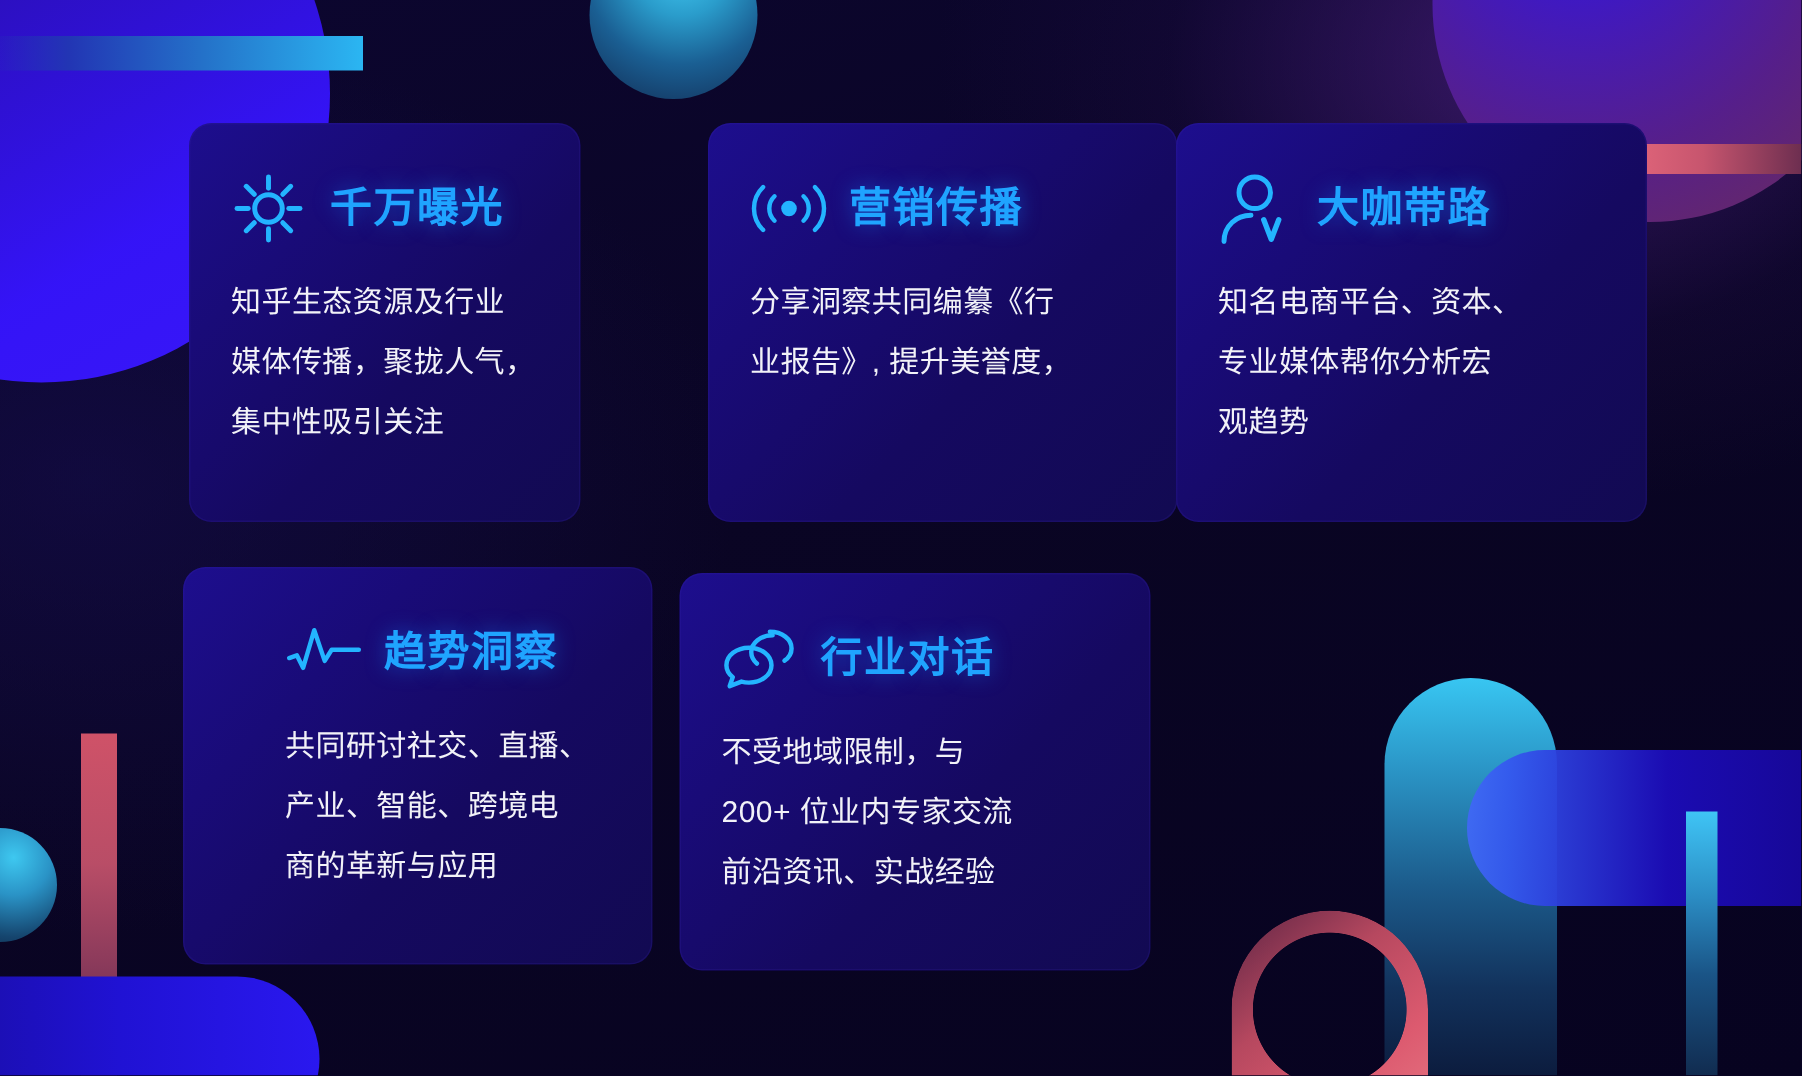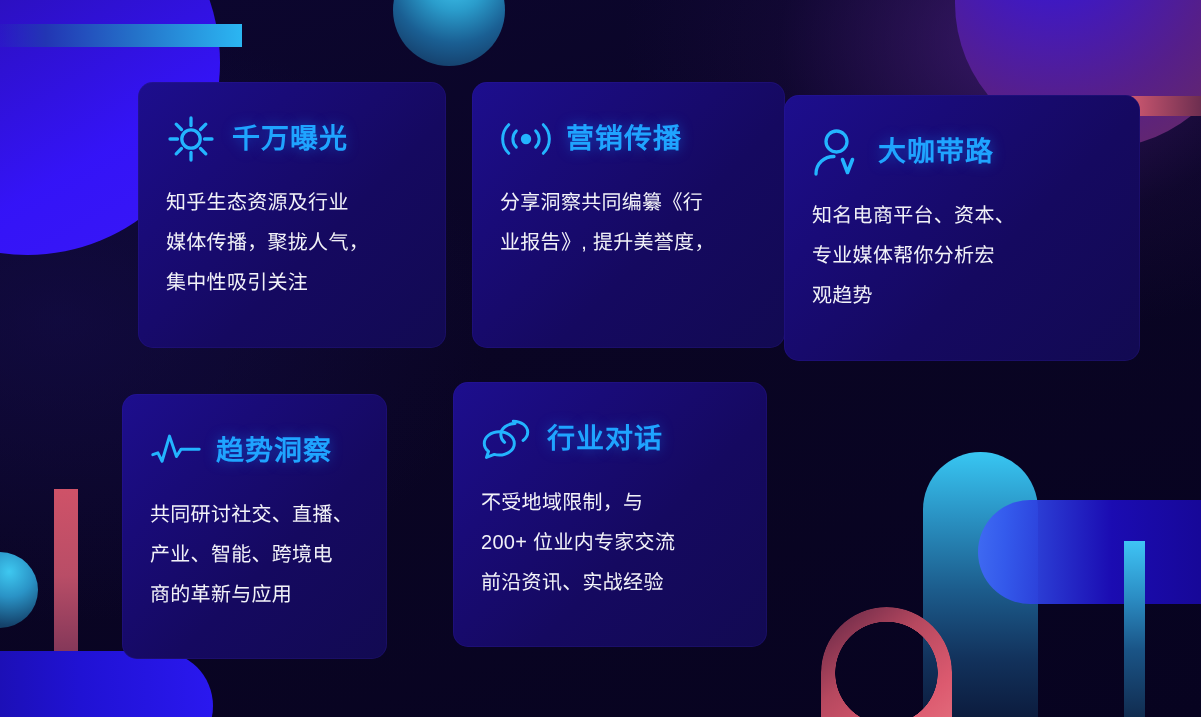--- a/index.html
+++ b/index.html
@@ -122,24 +122,24 @@
     left:122px; top:82px;
     width:976px; height:565px;
   }
   .card {
     position:absolute;
     border-radius:15px;
     background:linear-gradient(135deg,#1d0e8e 0%,#190b78 28%,#150960 60%,#120a52 100%);
     box-shadow:inset 0 0 0 1px rgba(60,40,180,0.18);
     overflow:hidden;
   }
-  .card.c1 { left:16px;   top:0;   width:308px; height:266px; }
+  .card.c1 { left:4px;   top:0;   width:261px; height:266px; }
   .card.c2 { left:331px; top:0;   width:313px; height:266px;margin-left:19px; }
-  .card.c3 { left:662px; top:0;   width:356px; height:266px;margin-top:13px; }
-  .card.c4 { left:0;   top:312px; width:265px; height:265px; }
+  .card.c3 { left:662px; top:0;   width:314px; height:266px; }
+  .card.c4 { left:0;   top:296px; width:313px; height:265px;padding-left:40px; }
   .card.c5 { left:331px; top:300px; width:314px; height:265px; }
 
   .card-head {
     display:flex;
     align-items:center;
     gap:14px;
     padding:35px 0 0 28px;
     height:78px;
   }
   .card-icon {

